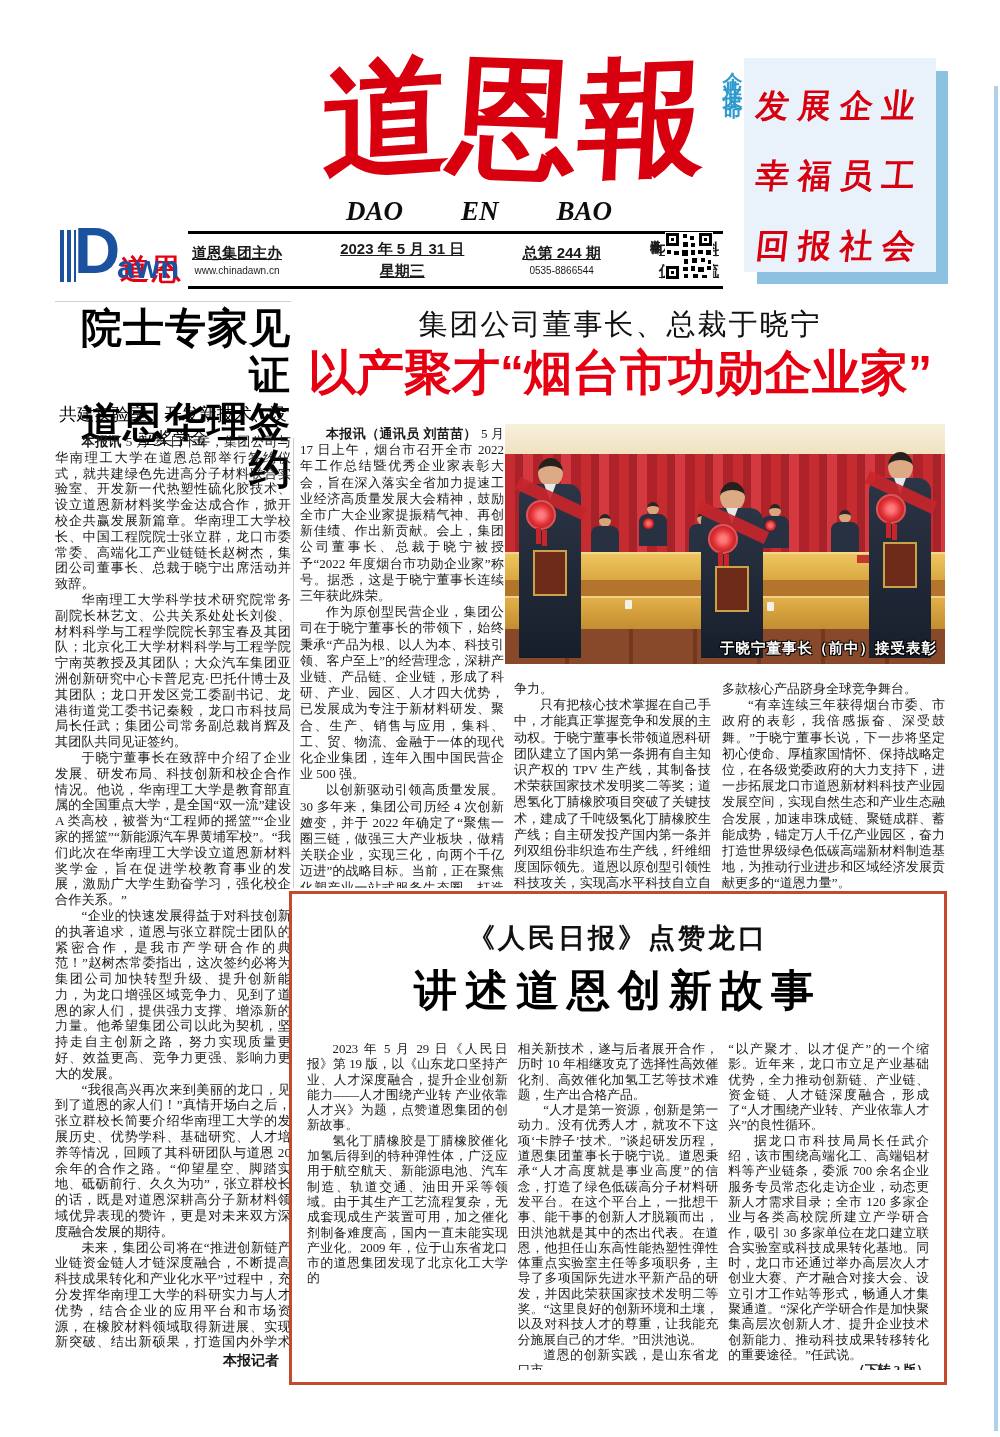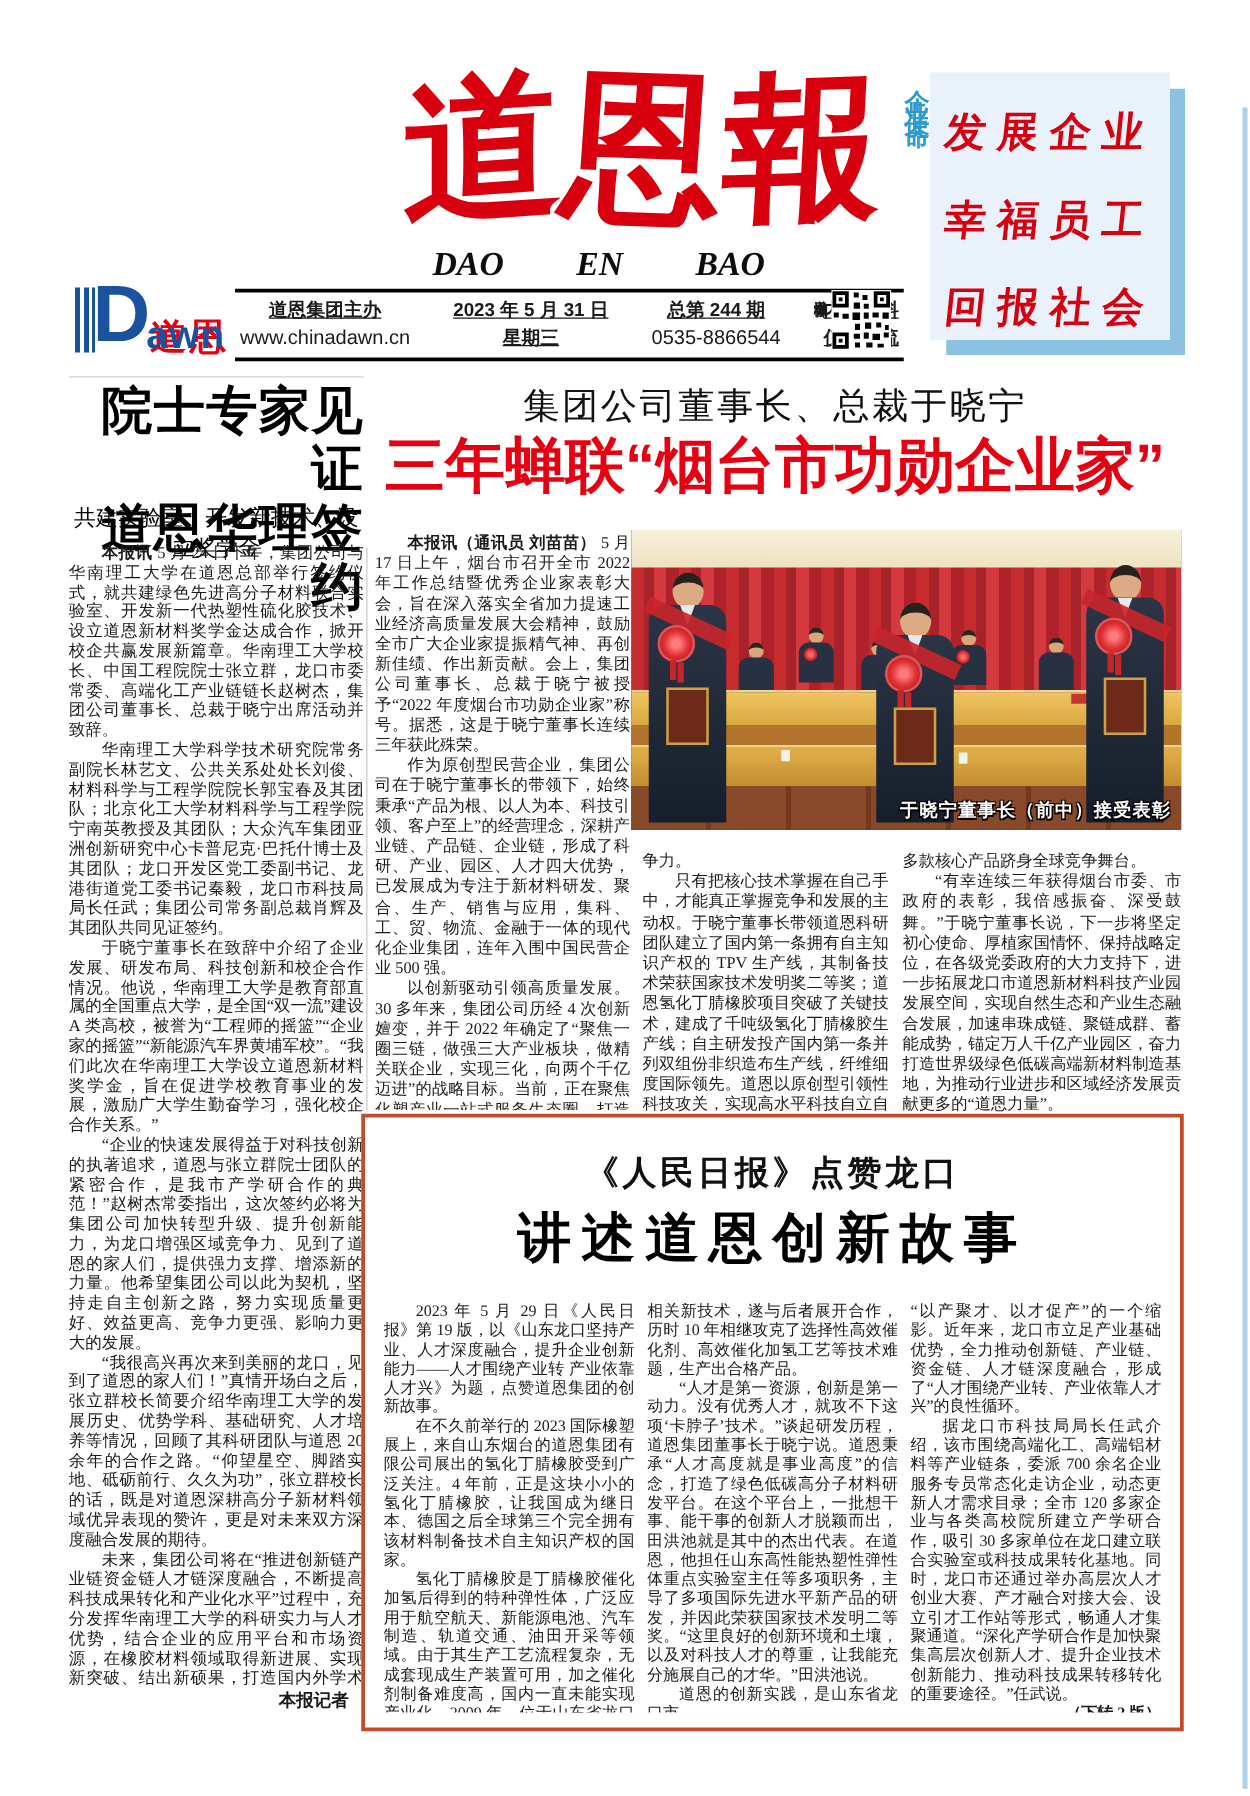--- a/index.html
+++ b/index.html
@@ -14,21 +14,21 @@
   .np1{transform:rotate(-4deg) skewX(-4deg);}
   .np2{transform:rotate(2deg) skewX(-2deg);}
   .np3{transform:rotate(-2deg) skewX(-5deg);}
   .romanized{left:346px;top:196px;width:266px;display:flex;justify-content:space-between;
              font-style:italic;font-weight:bold;font-size:27px;color:#0d0d0d;}
   .infobar{left:188px;top:231px;width:527px;height:52px;border-top:3.5px solid #000;
            border-bottom:3.5px solid #000;display:flex;justify-content:space-between;
            align-items:center;padding:0 4px;box-sizing:content-box;}
   .info-cell{text-align:center;line-height:1.45;}
   .info-top{font-family:"Liberation Sans","DejaVu Sans",sans-serif;font-weight:bold;font-size:15px;display:block;text-decoration:underline;}
-  .info-bottom{font-family:"Liberation Sans","DejaVu Sans",sans-serif;font-size:16px;display:block;}
+  .info-bottom{font-family:"Liberation Sans","DejaVu Sans",sans-serif;font-size:10px;display:block;}
 
   .logo{left:60px;top:226px;width:130px;height:62px;}
   .logo-stripes{position:absolute;left:0;top:4px;width:16px;height:52px;
      background:repeating-linear-gradient(90deg,#1b52a0 0 4px,#ffffff 4px 7px);}
   .logo-d{position:absolute;left:14px;top:-12px;font-family:"Liberation Sans","DejaVu Sans",sans-serif;
           font-weight:900;font-size:64px;color:#1b52a0;}
   .logo-cn{position:absolute;left:60px;top:-4px;font-weight:900;font-size:29px;color:#e60012;letter-spacing:3px;
            font-family:"Liberation Sans","DejaVu Sans",sans-serif;margin-top:28px;}
   .logo-awn{position:absolute;left:57px;top:24px;font-family:"Liberation Sans","DejaVu Sans",sans-serif;
             font-weight:900;font-size:31px;color:#1b52a0;letter-spacing:1px;}
@@ -219,21 +219,21 @@
         <p class="para">于晓宁董事长在致辞中介绍了企业发展、研发布局、科技创新和校企合作情况。他说，华南理工大学是教育部直属的全国重点大学，是全国“双一流”建设 A 类高校，被誉为“工程师的摇篮”“企业家的摇篮”“新能源汽车界黄埔军校”。“我们此次在华南理工大学设立道恩新材料奖学金，旨在促进学校教育事业的发展，激励广大学生勤奋学习，强化校企合作关系。”</p>
         <p class="para">“企业的快速发展得益于对科技创新的执著追求，道恩与张立群院士团队的紧密合作，是我市产学研合作的典范！”赵树杰常委指出，这次签约必将为集团公司加快转型升级、提升创新能力，为龙口增强区域竞争力、见到了道恩的家人们，提供强力支撑、增添新的力量。他希望集团公司以此为契机，坚持走自主创新之路，努力实现质量更好、效益更高、竞争力更强、影响力更大的发展。</p>
         <p class="para">“我很高兴再次来到美丽的龙口，见到了道恩的家人们！”真情开场白之后，张立群校长简要介绍华南理工大学的发展历史、优势学科、基础研究、人才培养等情况，回顾了其科研团队与道恩 20 余年的合作之路。“仰望星空、脚踏实地、砥砺前行、久久为功”，张立群校长的话，既是对道恩深耕高分子新材料领域优异表现的赞许，更是对未来双方深度融合发展的期待。</p>
         <p class="para">未来，集团公司将在“推进创新链产业链资金链人才链深度融合，不断提高科技成果转化和产业化水平”过程中，充分发挥华南理工大学的科研实力与人才优势，结合企业的应用平台和市场资源，在橡胶材料领域取得新进展、实现新突破、结出新硕果，打造国内外学术研究与合作的重要基地，双方携手为我国的橡胶工业发展贡献更大的力量。</p>
       </div>
   </div>
   <div class="abs la-byline">本报记者</div>
   <div class="abs col-rule"></div>
 
   <div class="abs ma-kicker">集团公司董事长、总裁于晓宁</div>
-  <div class="abs ma-headline">三年蝉联“烟台市功勋企业家”</div>
+  <div class="abs ma-headline">以产聚才“烟台市功勋企业家”</div>
 
   <div class="abs photo">
     <div class="ph-ceiling"></div>
     <div class="ph-curtain"></div>
 
     <div class="bg-person" style="left:30px;top:84px;">
         <div class="b-head"></div>
         <div class="b-torso">
           <div class="b-ros"></div>
         </div>
@@ -326,21 +326,20 @@
       </div>
   </div>
 
   <div class="abs box">
     <div class="box-kicker">《人民日报》点赞龙口</div>
     <div class="box-headline">讲述道恩创新故事</div>
     <div class="box-cols">
       <div class="box-col">
         <div>
             <p class="para">2023 年 5 月 29 日《人民日报》第 19 版，以《山东龙口坚持产业、人才深度融合，提升企业创新能力——人才围绕产业转 产业依靠人才兴》为题，点赞道恩集团的创新故事。</p>
-            <p class="para">在不久前举行的 2023 国际橡塑展上，来自山东烟台的道恩集团有限公司展出的氢化丁腈橡胶受到广泛关注。4 年前，正是这块小小的氢化丁腈橡胶，让我国成为继日本、德国之后全球第三个完全拥有该材料制备技术自主知识产权的国家。</p>
             <p class="para">氢化丁腈橡胶是丁腈橡胶催化加氢后得到的特种弹性体，广泛应用于航空航天、新能源电池、汽车制造、轨道交通、油田开采等领域。由于其生产工艺流程复杂，无成套现成生产装置可用，加之催化剂制备难度高，国内一直未能实现产业化。2009 年，位于山东省龙口市的道恩集团发现了北京化工大学的</p>
           </div>
       </div>
       <div class="box-col">
         <p class="para cont">相关新技术，遂与后者展开合作，历时 10 年相继攻克了选择性高效催化剂、高效催化加氢工艺等技术难题，生产出合格产品。</p>
         <div>
             <p class="para">“人才是第一资源，创新是第一动力。没有优秀人才，就攻不下这项‘卡脖子’技术。”谈起研发历程，道恩集团董事长于晓宁说。道恩秉承“人才高度就是事业高度”的信念，打造了绿色低碳高分子材料研发平台。在这个平台上，一批想干事、能干事的创新人才脱颖而出，田洪池就是其中的杰出代表。在道恩，他担任山东高性能热塑性弹性体重点实验室主任等多项职务，主导了多项国际先进水平新产品的研发，并因此荣获国家技术发明二等奖。“这里良好的创新环境和土壤，以及对科技人才的尊重，让我能充分施展自己的才华。”田洪池说。</p>
             <p class="para">道恩的创新实践，是山东省龙口市</p>
           </div>
       </div>

